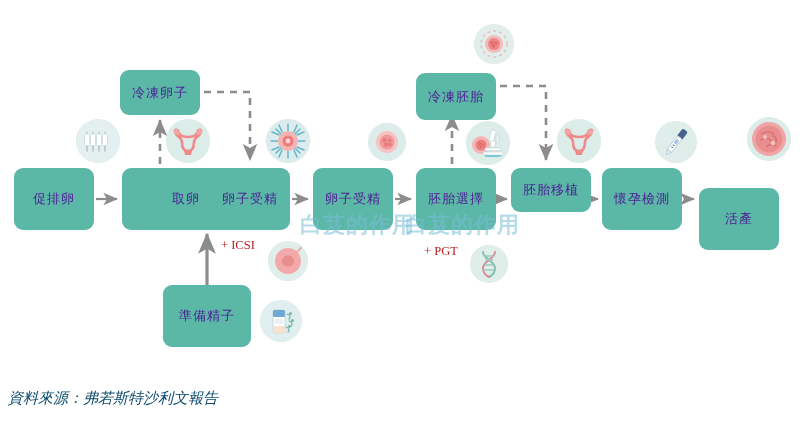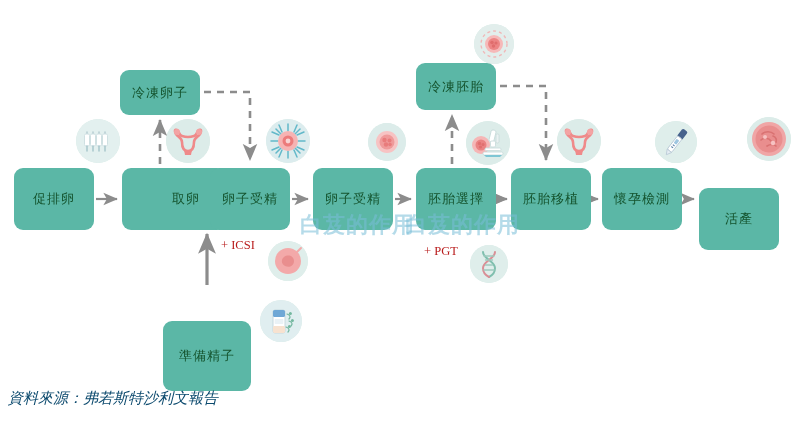--- a/index.html
+++ b/index.html
@@ -11,21 +11,21 @@
     position:relative;
   }
   #canvas{position:absolute;left:0;top:0;width:807px;height:426px;}
 
   
   .box{
     position:absolute;
     background:#5bb7a6;
     border-radius:9px;
     display:flex;align-items:center;justify-content:center;
-    color:#14532d;
+    color:#4c1d95;
     font-family:"DejaVu Sans","Liberation Sans",sans-serif;
     font-size:13px;
     letter-spacing:1px;
     white-space:nowrap;
     z-index:6;
   }
 
   
   .sublabel{
     position:absolute;
@@ -123,37 +123,37 @@
   </div>
   <div class="box" style="left:210px;top:168px;width:80px;height:62px;text-align:right;">
     <span>卵子受精</span>
   </div>
   <div class="box" style="left:313px;top:168px;width:80px;height:62px;">
     <span>卵子受精</span>
   </div>
   <div class="box" style="left:416px;top:168px;width:80px;height:62px;">
     <span>胚胎選擇</span>
   </div>
-  <div class="box" style="left:511px;top:168px;width:80px;height:62px;">
+  <div class="box" style="left:511px;top:168px;width:80px;height:44px;">
     <span>胚胎移植</span>
   </div>
   <div class="box" style="left:602px;top:168px;width:80px;height:62px;text-align:right;">
     <span>懷孕檢測</span>
   </div>
   <div class="box" style="left:699px;top:168px;width:80px;height:62px;margin-top:20px;">
     <span>活產</span>
   </div>
 
   <div class="box" style="left:120px;top:70px;width:80px;height:45px;">
     <span>冷凍卵子</span>
   </div>
-  <div class="box" style="left:416px;top:63px;width:80px;height:47px;">
+  <div class="box" style="left:416px;top:73px;width:80px;height:47px;">
     <span>冷凍胚胎</span>
   </div>
-  <div class="box" style="left:163px;top:285px;width:88px;height:70px;margin-top:36px;">
+  <div class="box" style="left:163px;top:285px;width:88px;height:62px;">
     <span>準備精子</span>
   </div>
 
   <div class="sublabel" style="left:221px;top:238px;">+ ICSI</div>
   <div class="sublabel" style="left:424px;top:244px;">+ PGT</div>
 
   <div class="bubble" style="left:76px;top:119px;width:44px;height:44px;">
     <svg viewBox="0 0 44 44">
       <circle cx="22" cy="22" r="22" fill="#e3f0ef"></circle>
       <g stroke="#b9cfd4" stroke-width="1.6" stroke-linecap="round">

